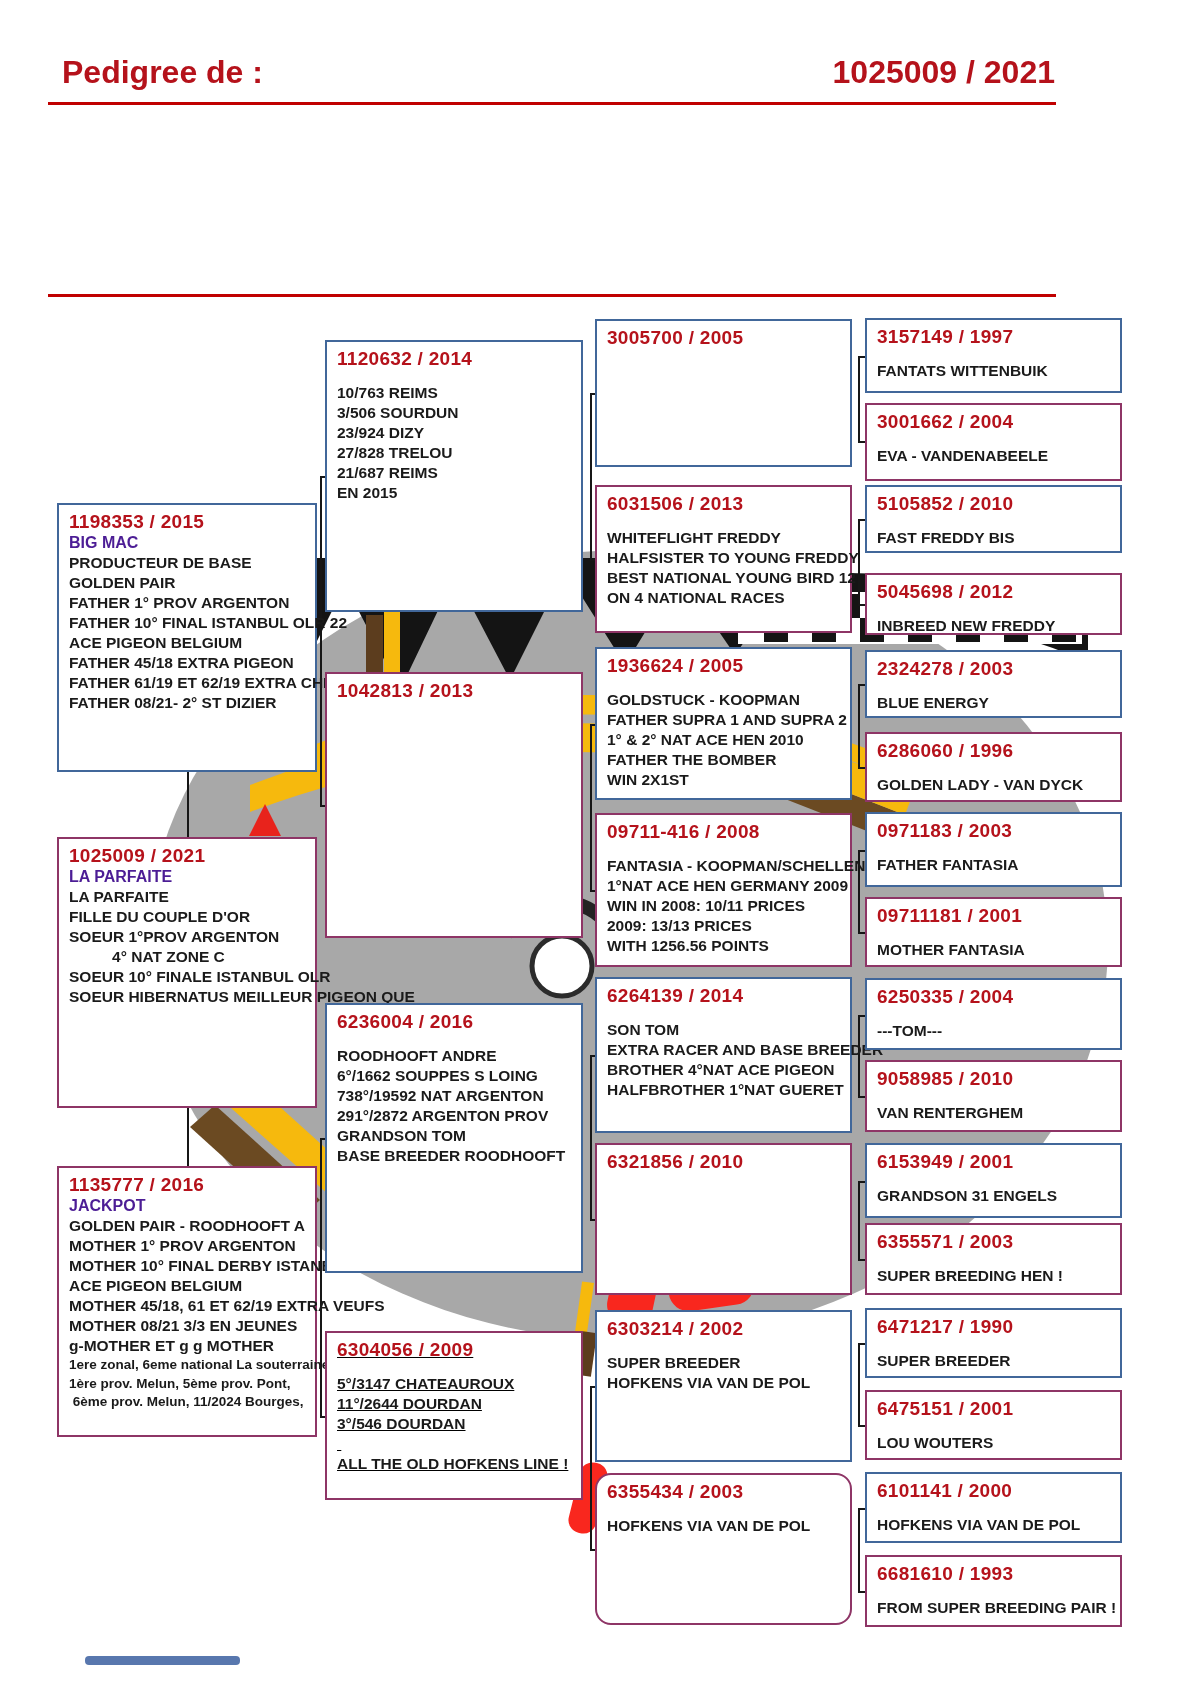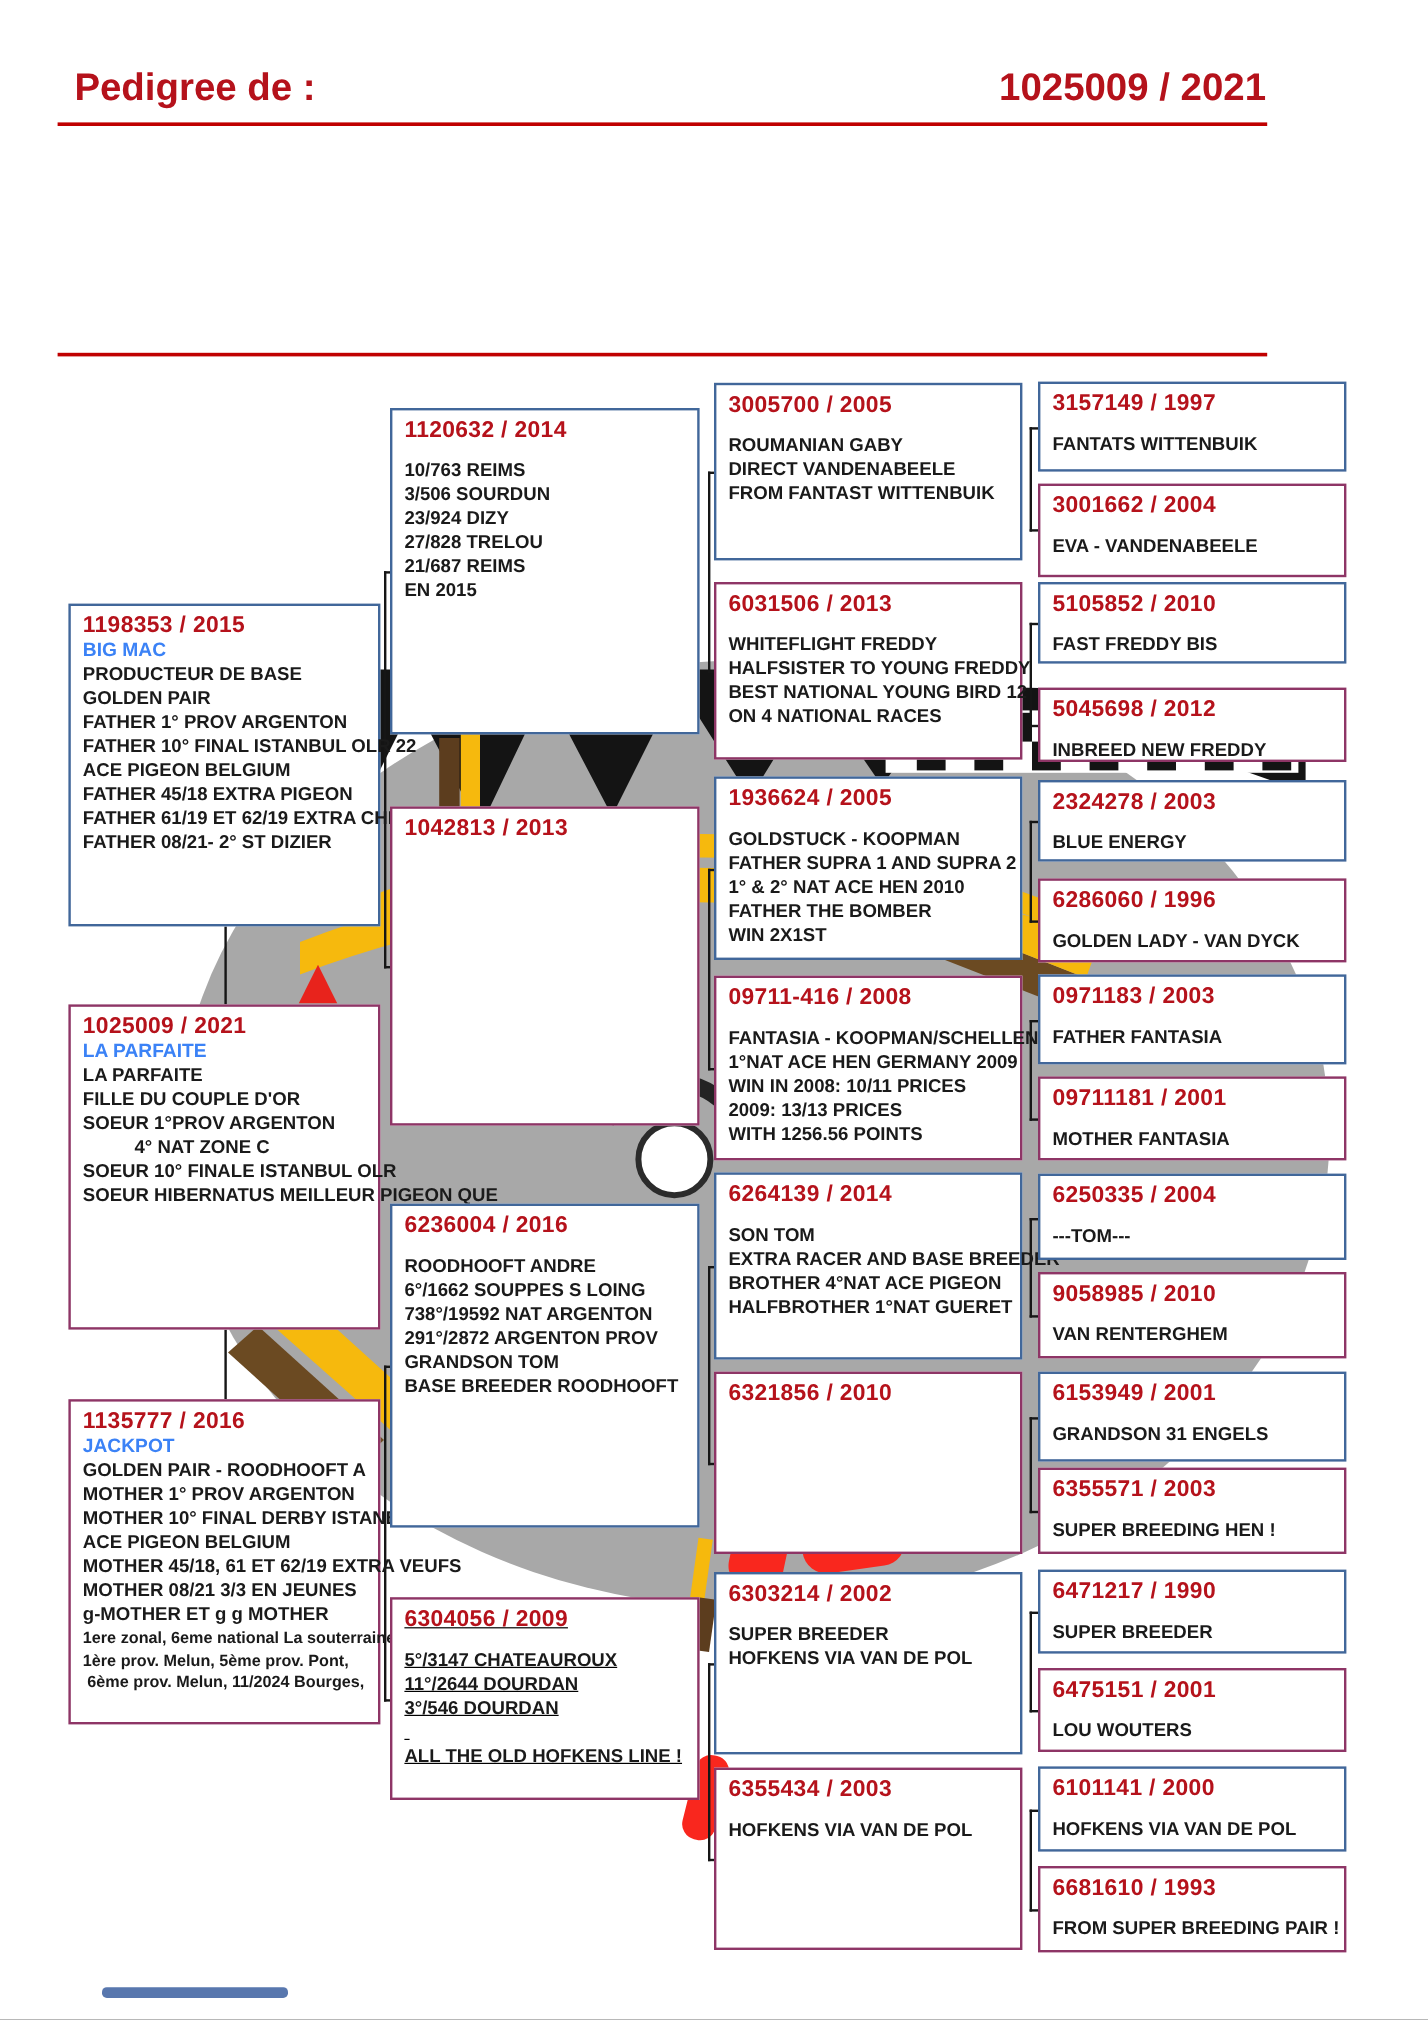--- a/index.html
+++ b/index.html
@@ -11,21 +11,21 @@
   .rule{position:absolute;left:48px;width:1008px;height:0;border-top:3px solid #C00000;z-index:3;}
   .rule1{top:102px;} .rule2{top:294px;}
   .owner{position:absolute;left:62px;top:114px;z-index:3;}
   .owner-line{font-size:23px;font-style:italic;color:#121212;line-height:31px;white-space:pre;}
   .seg{position:absolute;background:#161616;z-index:1;}
   .box{position:absolute;background:#fff;border:2px solid #444;box-sizing:border-box;
        padding:6px 0 0 10px;z-index:2;}
   .box.cock{border-color:#41679A;}
   .box.hen{border-color:#8E3566;}
   .box-id{font-size:19px;font-weight:bold;color:#B5121B;white-space:pre;letter-spacing:.3px;}
-  .box-name{font-size:16px;font-weight:bold;color:#3b82f6;white-space:pre;margin-top:1px;}
+  .box-name{font-size:16px;font-weight:bold;color:#4c1d95;white-space:pre;margin-top:1px;}
   .box-body{margin-top:13px;}
   .box-body.tight{margin-top:1px;}
   .box-line{font-size:15.5px;font-weight:bold;color:#1A1A1A;line-height:20px;white-space:pre;}
   .box-line.small{font-size:13.5px;line-height:18.5px;}
   .footer-mark{position:absolute;left:85px;top:1656px;width:155px;height:9px;background:#3B5FA0;
        border-radius:4px;opacity:.85;z-index:2;}
 </style>
 </head>
 <body>
 
@@ -198,25 +198,20 @@
         <div class="box-body">
           <div class="box-line">5°/3147 CHATEAUROUX</div>
           <div class="box-line">11°/2644 DOURDAN</div>
           <div class="box-line">3°/546 DOURDAN</div>
           <div class="box-line">&nbsp;</div>
           <div class="box-line">ALL THE OLD HOFKENS LINE !</div>
         </div>
       </div>
       <div class="box cock" style="left: 595px; top: 319px; width: 257px; height: 148px;">
         <div class="box-id">3005700 / 2005</div>
-        <div class="box-body">
-          <div class="box-line">ROUMANIAN GABY</div>
-          <div class="box-line">DIRECT VANDENABEELE</div>
-          <div class="box-line">FROM FANTAST WITTENBUIK</div>
-        </div>
       </div>
       <div class="box hen" style="left: 595px; top: 485px; width: 257px; height: 148px;">
         <div class="box-id">6031506 / 2013</div>
         <div class="box-body">
           <div class="box-line">WHITEFLIGHT FREDDY</div>
           <div class="box-line">HALFSISTER TO YOUNG FREDDY</div>
           <div class="box-line">BEST NATIONAL YOUNG BIRD 12</div>
           <div class="box-line">ON 4 NATIONAL RACES</div>
         </div>
       </div>
@@ -252,21 +247,21 @@
       <div class="box hen" style="left: 595px; top: 1143px; width: 257px; height: 152px;">
         <div class="box-id">6321856 / 2010</div>
       </div>
       <div class="box cock" style="left: 595px; top: 1310px; width: 257px; height: 152px;">
         <div class="box-id">6303214 / 2002</div>
         <div class="box-body">
           <div class="box-line">SUPER BREEDER</div>
           <div class="box-line">HOFKENS VIA VAN DE POL</div>
         </div>
       </div>
-      <div class="box hen" style="left: 595px; top: 1473px; width: 257px; height: 152px;">
+      <div class="box hen" style="left: 595px; top: 1473px; width: 257px; height: 152px; border-radius: 16px;">
         <div class="box-id">6355434 / 2003</div>
         <div class="box-body">
           <div class="box-line">HOFKENS VIA VAN DE POL</div>
         </div>
       </div>
       <div class="box cock" style="left: 865px; top: 318px; width: 257px; height: 75px;">
         <div class="box-id">3157149 / 1997</div>
         <div class="box-body">
           <div class="box-line">FANTATS WITTENBUIK</div>
         </div>

